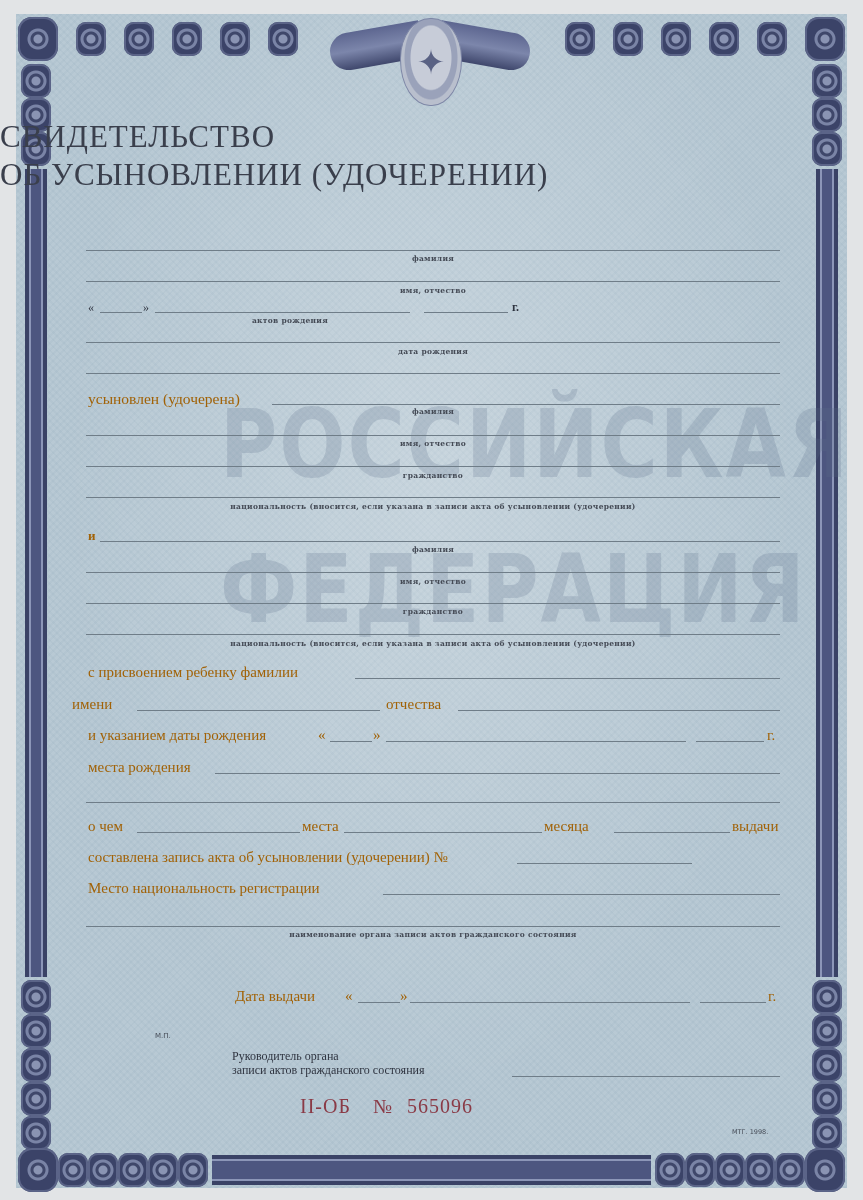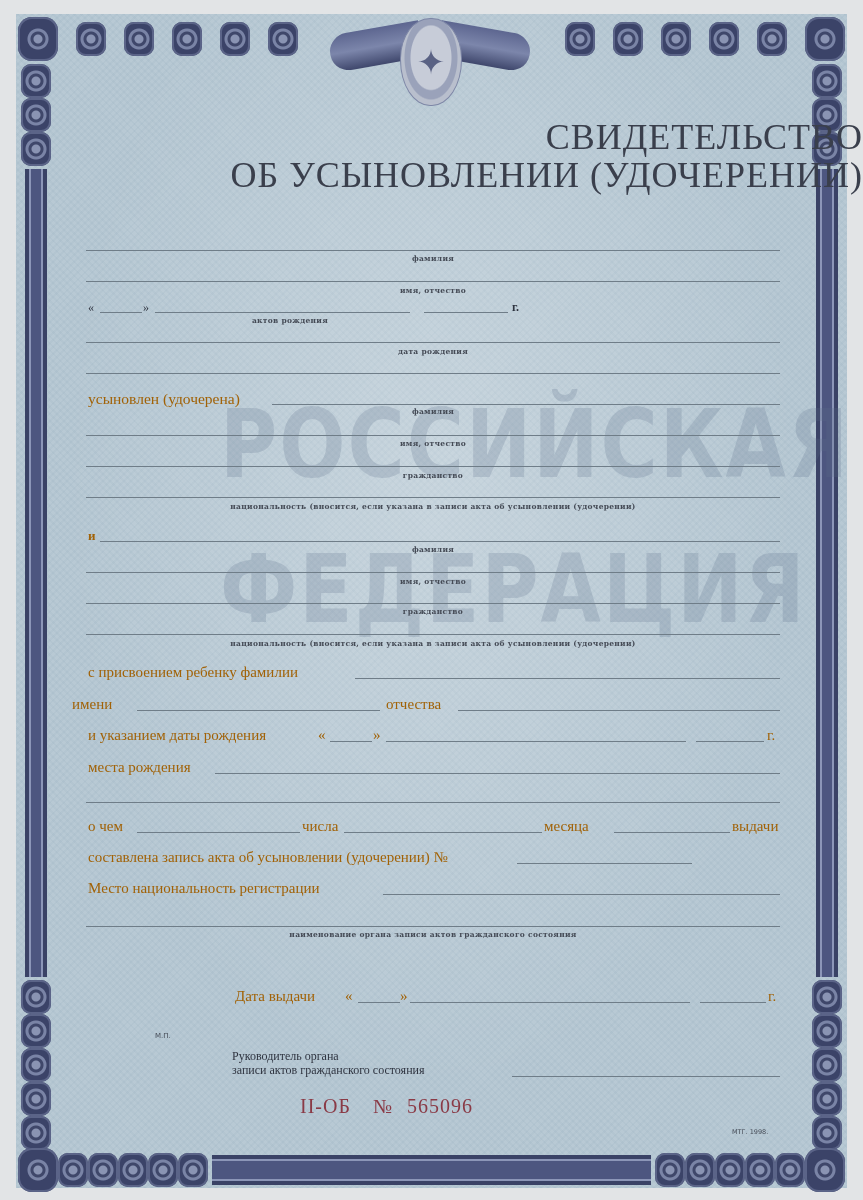--- a/index.html
+++ b/index.html
@@ -76,23 +76,23 @@
   .watermark {
     position:absolute; left:220px; width:430px; text-align:center;
     font-family:"DejaVu Sans", sans-serif; font-weight:bold;
     font-size:78px; color:rgba(90,110,135,0.22); letter-spacing:2px;
     transform:scaleY(1.2);
   }
   .wm1 { top:400px; }
   .wm2 { top:545px; }
 
   .title {
-    position:absolute; left:0; width:863px; text-align:right;
+    position:absolute; left:0; width:863px; text-align:left;
     font-family:"Liberation Serif", serif; color:#3a3f4c;
-    font-size:36px; letter-spacing:1px; line-height:38px;
+    font-size:31px; letter-spacing:1px; line-height:38px;
   }
   .title1 { top:118px; }
   .title2 { top:156px; }
 
   .hline { position:absolute; height:1px; background:#6f7d88; }
   .cap {
     position:absolute; text-align:center; font-size:7.5px;
     color:#454b56; font-weight:bold; letter-spacing:0.3px;
     font-family:"DejaVu Serif", serif; white-space:nowrap;
   }
@@ -239,21 +239,21 @@
 <div class="hline field" style="left:386px;width:300px;top:741px"></div>
 <div class="hline field" style="left:696px;width:68px;top:741px"></div>
 <div class="lbl" style="left:767px;top:727px">г.</div>
 
 <div class="lbl" style="left:88px;top:759px">места рождения</div>
 <div class="hline field" style="left:215px;width:565px;top:773px"></div>
 <div class="hline field" style="left:86px;width:694px;top:802px"></div>
 
 <div class="lbl" style="left:88px;top:818px">о чем</div>
 <div class="hline field" style="left:137px;width:163px;top:832px"></div>
-<div class="lbl" style="left:302px;top:818px">числа</div>
+<div class="lbl" style="left:302px;top:818px">места</div>
 <div class="hline field" style="left:344px;width:198px;top:832px"></div>
 <div class="lbl" style="left:544px;top:818px">месяца</div>
 <div class="hline field" style="left:614px;width:116px;top:832px"></div>
 <div class="lbl" style="left:732px;top:818px">выдачи</div>
 
 <div class="lbl" style="left:88px;top:849px">составлена запись акта об усыновлении (удочерении) №</div>
 <div class="hline field" style="left:517px;width:175px;top:863px"></div>
 
 <div class="lbl" style="left:88px;top:880px">Место национальность регистрации</div>
 <div class="hline field" style="left:383px;width:397px;top:894px"></div>

